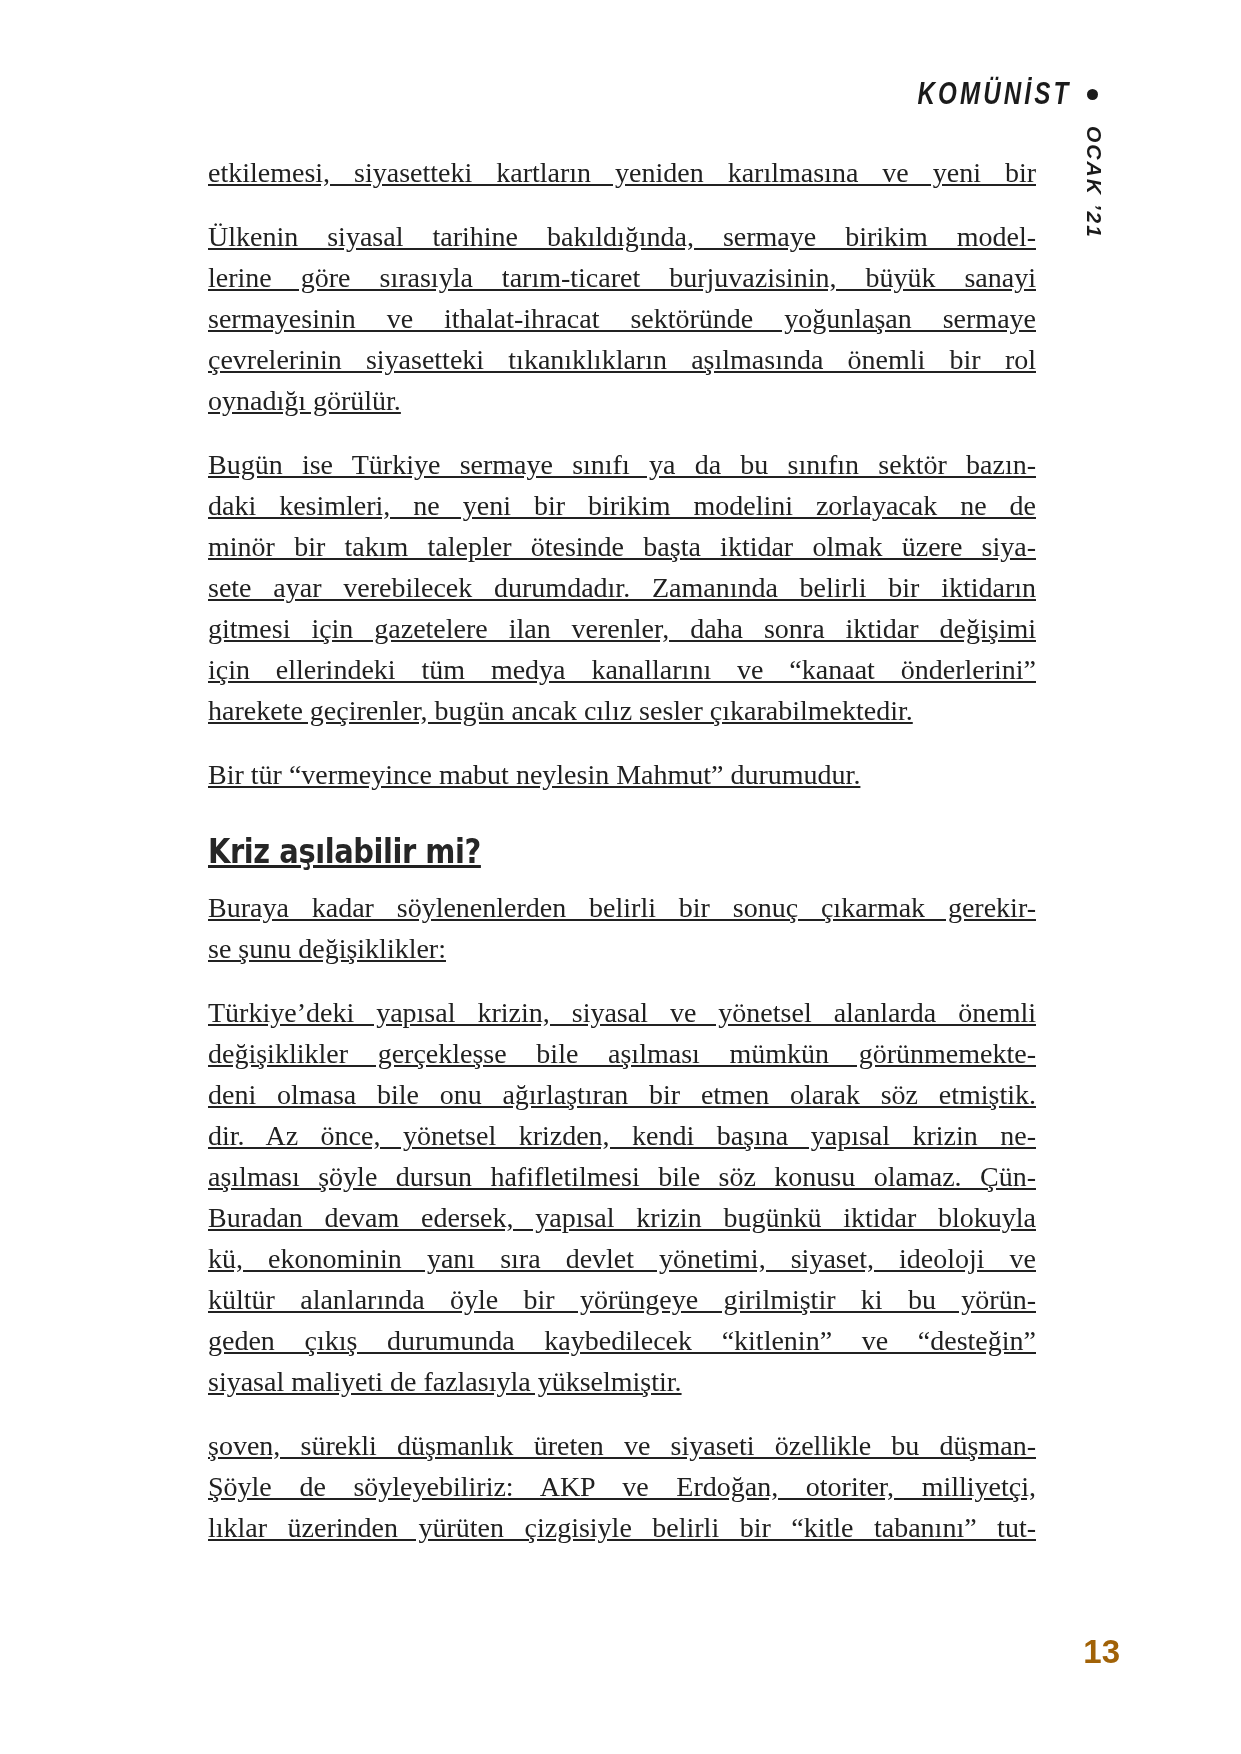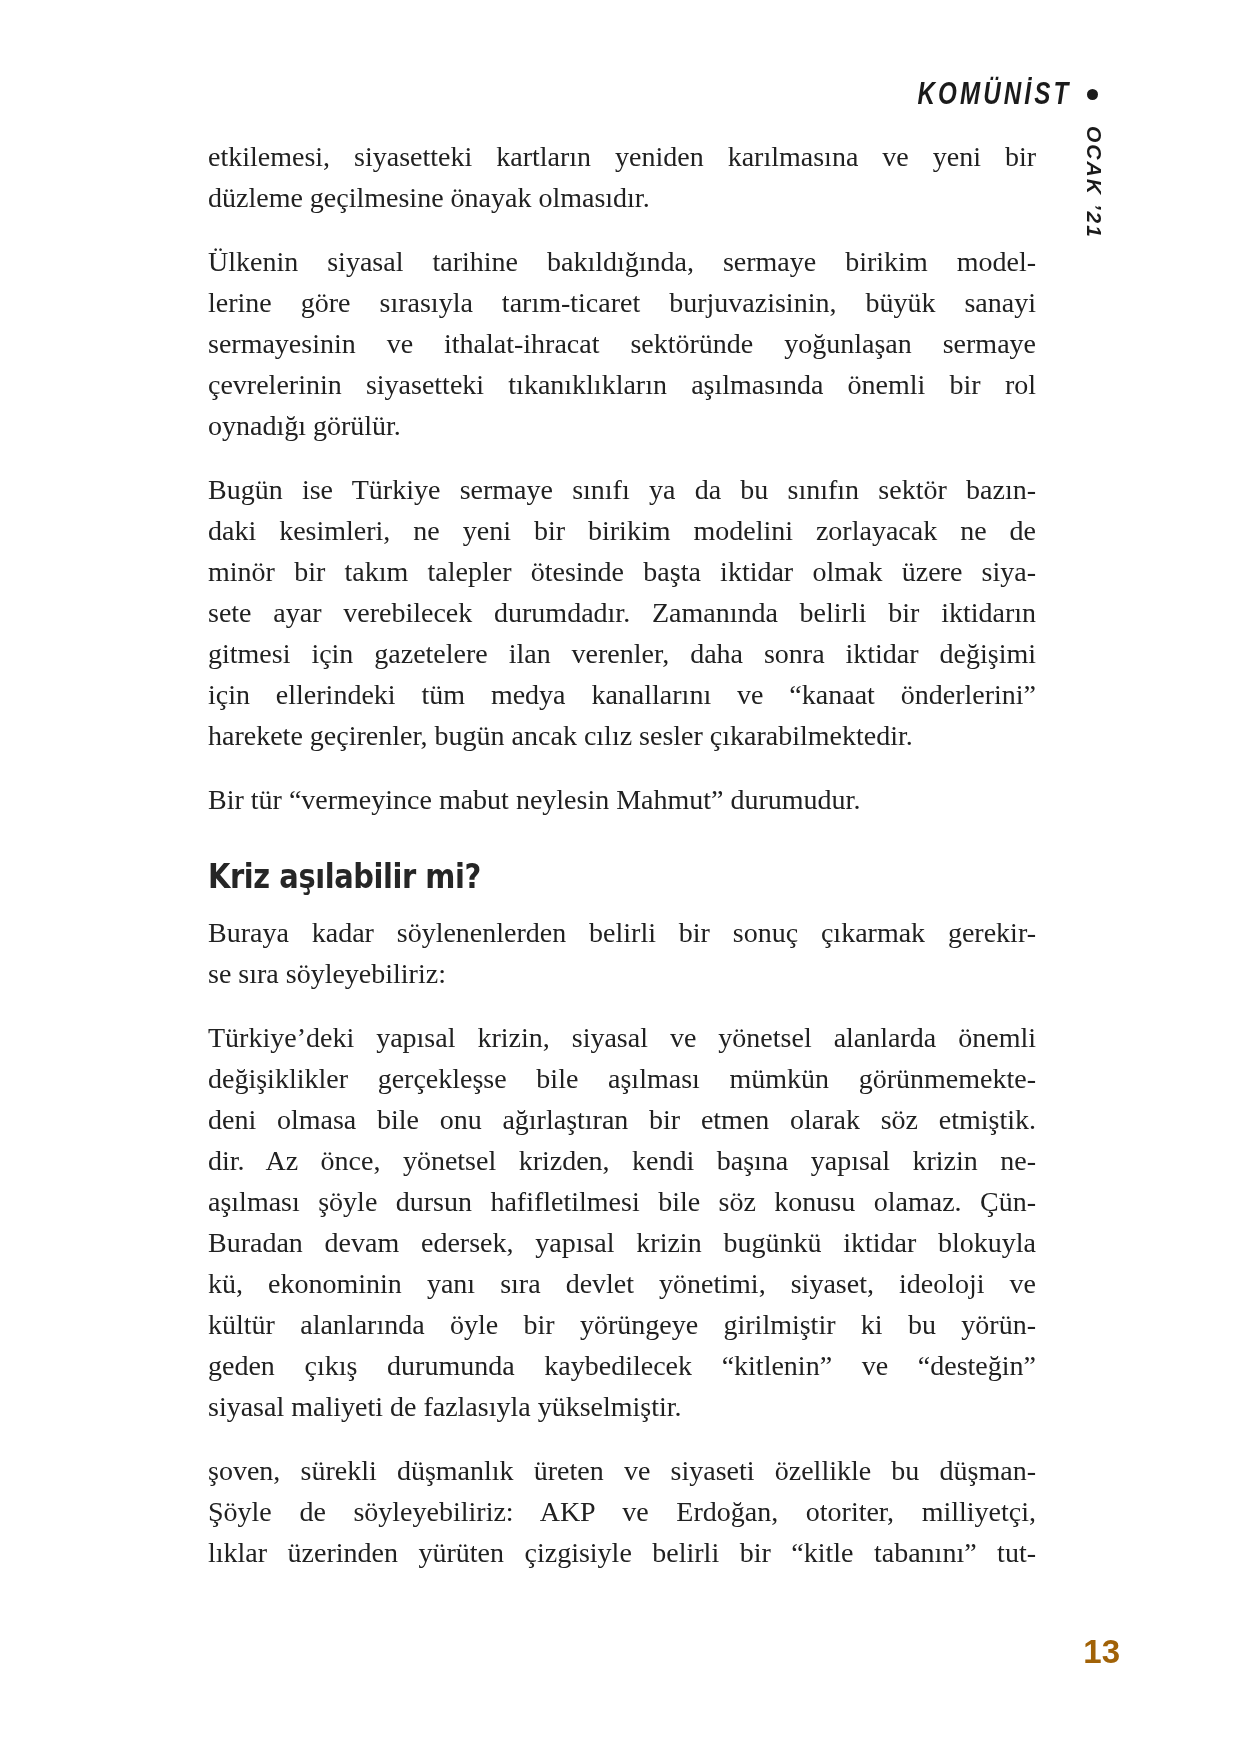--- a/index.html
+++ b/index.html
@@ -53,23 +53,24 @@
     line-height: 28px;
     letter-spacing: 2px;
     color: #1b1b1b;
     white-space: nowrap;
   }
 
   
   .content {
     position: absolute;
     left: 208px;
-    top: 136px;
+    top: 152px;
     width: 828px;
     color: #212121;
+    text-decoration: underline;
   }
   .para {
     font-size: 28px;
     line-height: 41px;
     margin: 0 0 23px 0;
   }
   .pline {
     text-align: justify;
     text-align-last: justify;
   }
@@ -109,21 +110,20 @@
     <span class="mag-title">KOMÜNİST</span>
     <span class="masthead-dot"></span>
   </div>
 
   <div class="issue-label">OCAK ’21</div>
 
   <div class="content">
 
     <div class="para">
       <div class="pline">etkilemesi, siyasetteki kartların yeniden karılmasına ve yeni bir</div>
-      <div class="pline open">düzleme geçilmesine önayak olmasıdır.</div>
     </div>
 
     <div class="para">
       <div class="pline">Ülkenin siyasal tarihine bakıldığında, sermaye birikim model-</div>
       <div class="pline">lerine göre sırasıyla tarım-ticaret burjuvazisinin, büyük sanayi</div>
       <div class="pline">sermayesinin ve ithalat-ihracat sektöründe yoğunlaşan sermaye</div>
       <div class="pline">çevrelerinin siyasetteki tıkanıklıkların aşılmasında önemli bir rol</div>
       <div class="pline open">oynadığı görülür.</div>
     </div>
 
@@ -138,21 +138,21 @@
     </div>
 
     <div class="para">
       <div class="pline open">Bir tür “vermeyince mabut neylesin Mahmut” durumudur.</div>
     </div>
 
     <h2 class="section-heading">Kriz aşılabilir mi?</h2>
 
     <div class="para">
       <div class="pline">Buraya kadar söylenenlerden belirli bir sonuç çıkarmak gerekir-</div>
-      <div class="pline open">se sıra söyleyebiliriz:</div>
+      <div class="pline open">se şunu değişiklikler:</div>
     </div>
 
     <div class="para">
       <div class="pline">Türkiye’deki yapısal krizin, siyasal ve yönetsel alanlarda önemli</div>
       <div class="pline">değişiklikler gerçekleşse bile aşılması mümkün görünmemekte-</div>
       <div class="pline">deni olmasa bile onu ağırlaştıran bir etmen olarak söz etmiştik.</div>
       <div class="pline">dir. Az önce, yönetsel krizden, kendi başına yapısal krizin ne-</div>
       <div class="pline">aşılması şöyle dursun hafifletilmesi bile söz konusu olamaz. Çün-</div>
       <div class="pline">Buradan devam edersek, yapısal krizin bugünkü iktidar blokuyla</div>
       <div class="pline">kü, ekonominin yanı sıra devlet yönetimi, siyaset, ideoloji ve</div>

